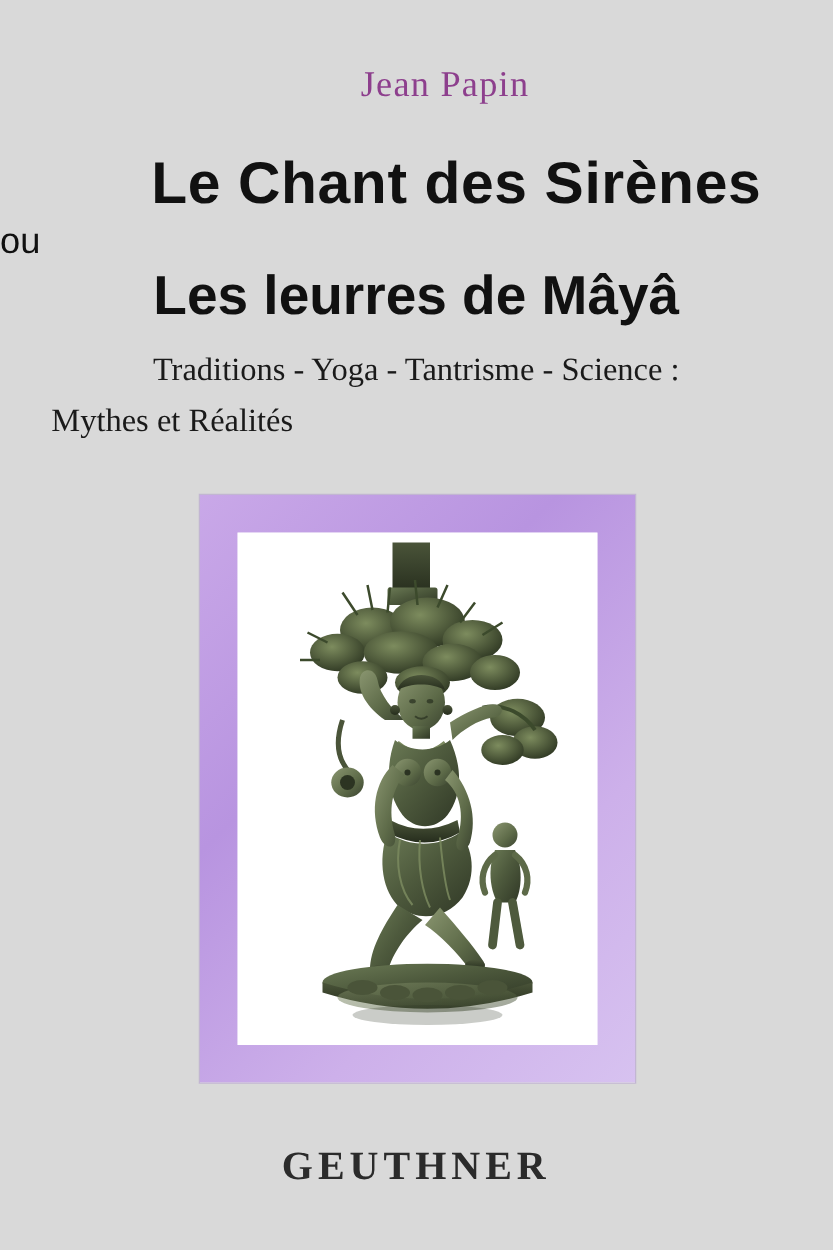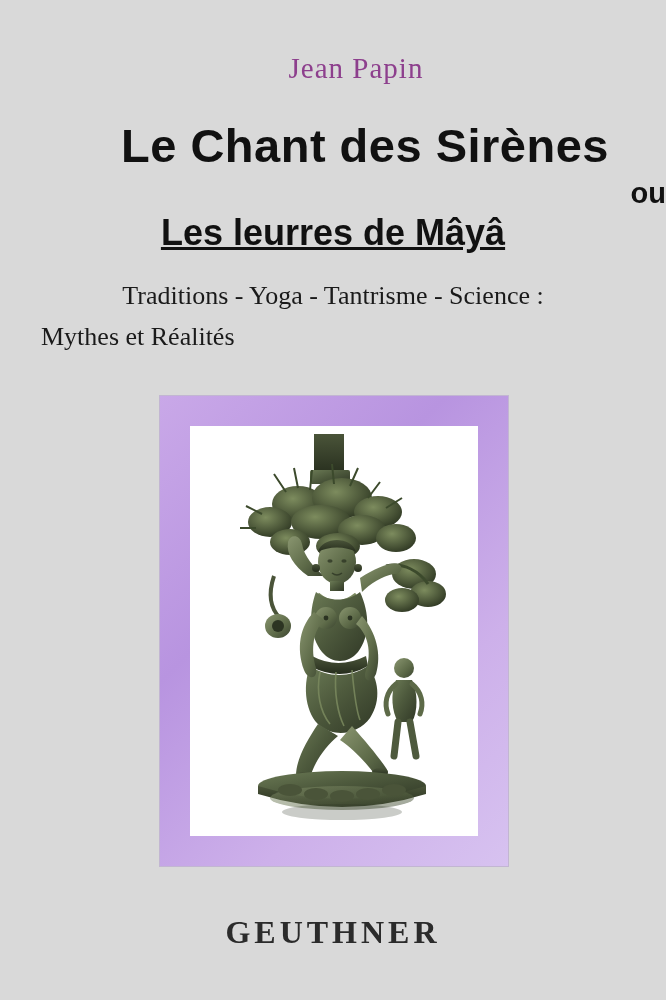--- a/index.html
+++ b/index.html
@@ -38,37 +38,35 @@
     font-weight: bold;
     letter-spacing: 0.5px;
     color: #111111;
     padding-left: 32px;
   }
   .title-ou {
     position: absolute;
     top: 177px;
     left: 0;
     width: 100%;
-    text-align: right;
+    text-align: left;
     font-family: "Liberation Sans", sans-serif;
     font-size: 29px;
     color: #111111;
-    font-weight: bold;
   }
   .title-sub {
     position: absolute;
     top: 212px;
     left: 0;
     width: 100%;
     text-align: center;
     font-family: "Liberation Sans", sans-serif;
-    font-size: 36px;
+    font-size: 44px;
     font-weight: bold;
     color: #111111;
-    text-decoration: underline;
   }
   .subtitle-line1 {
     position: absolute;
     top: 281px;
     left: 0;
     width: 100%;
     text-align: center;
     font-family: "Liberation Serif", serif;
     font-size: 26px;
     color: #1a1a1a;

